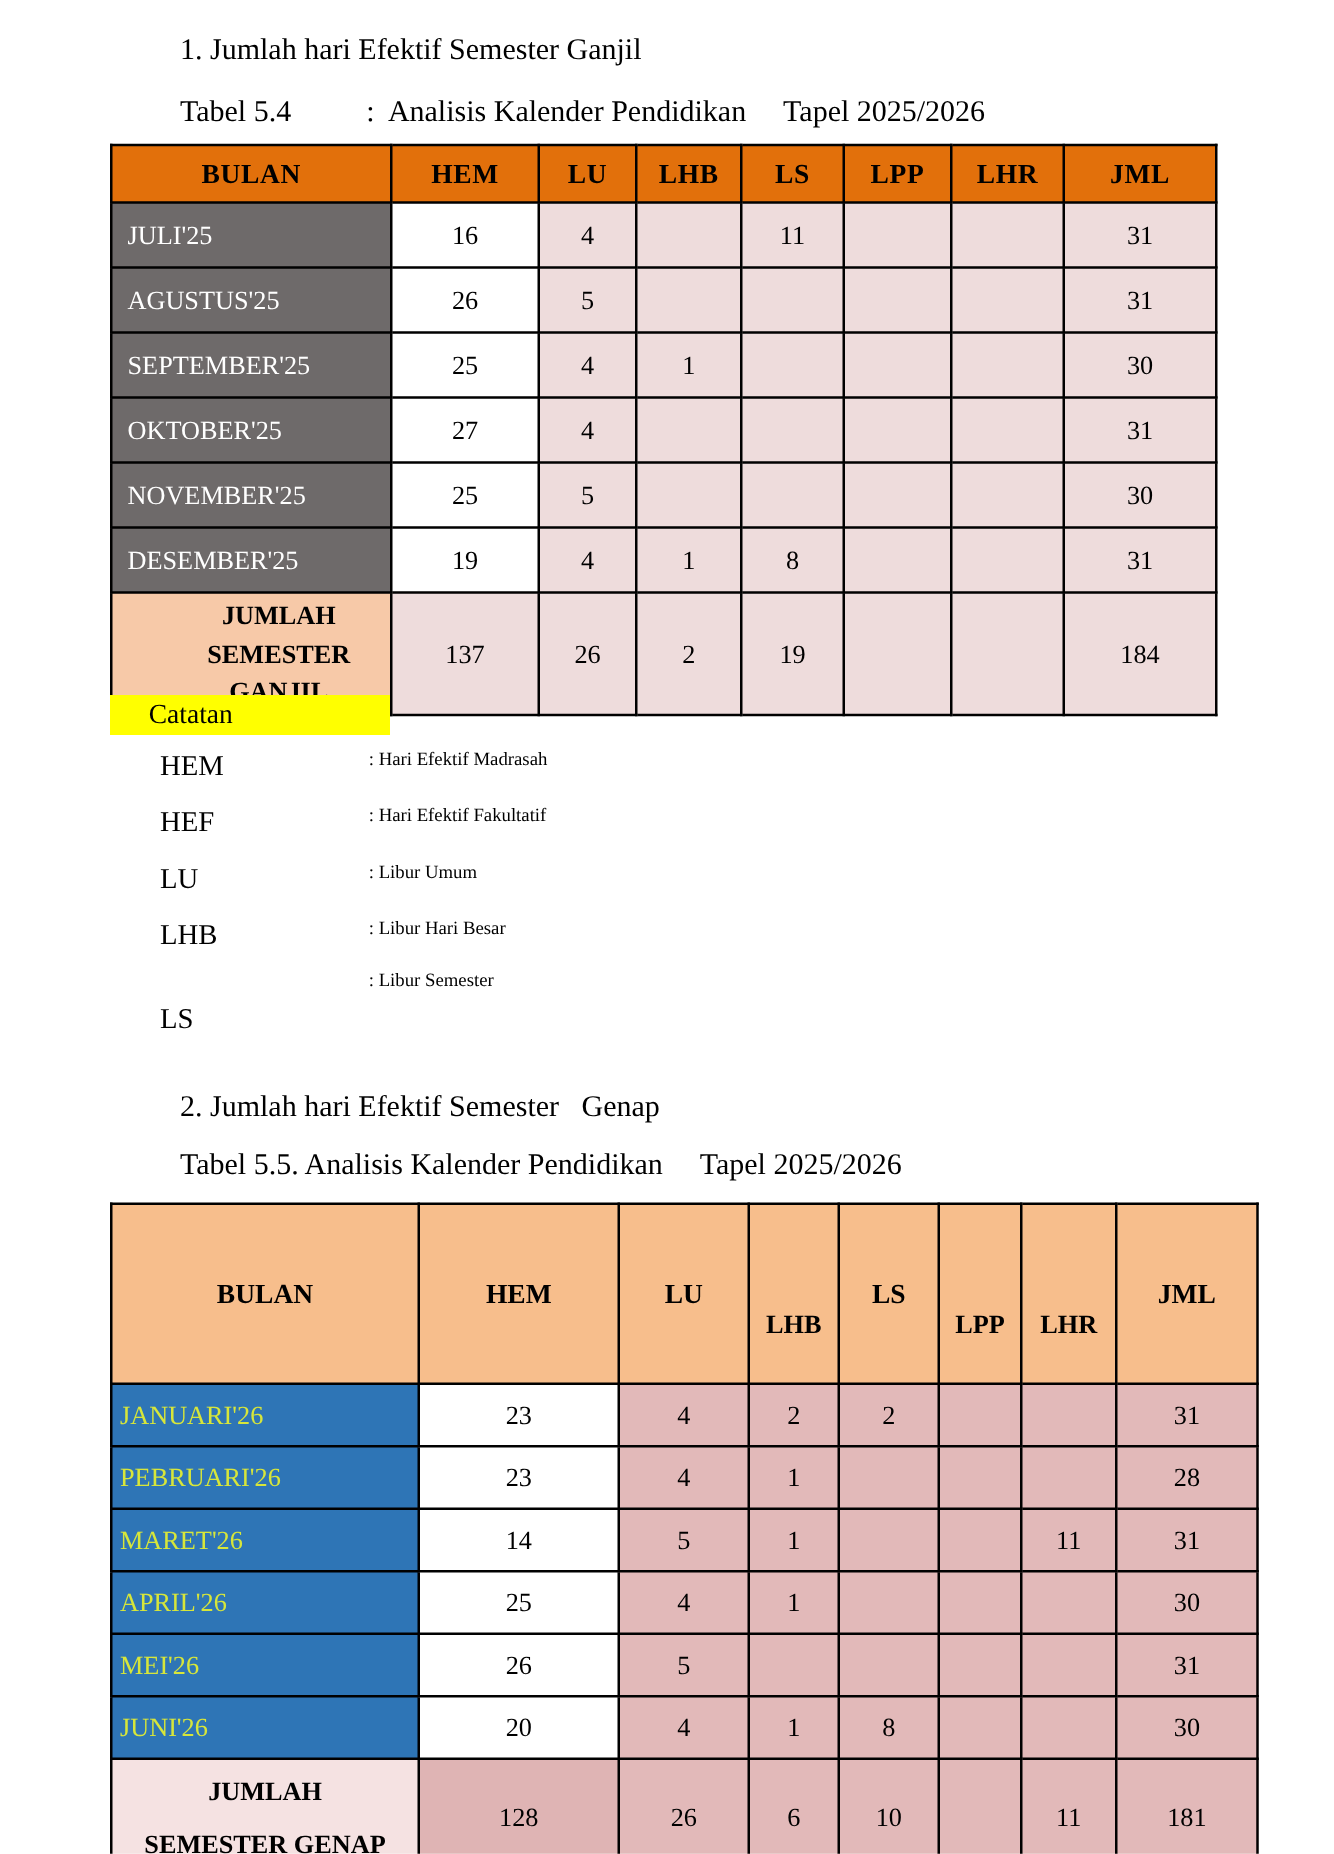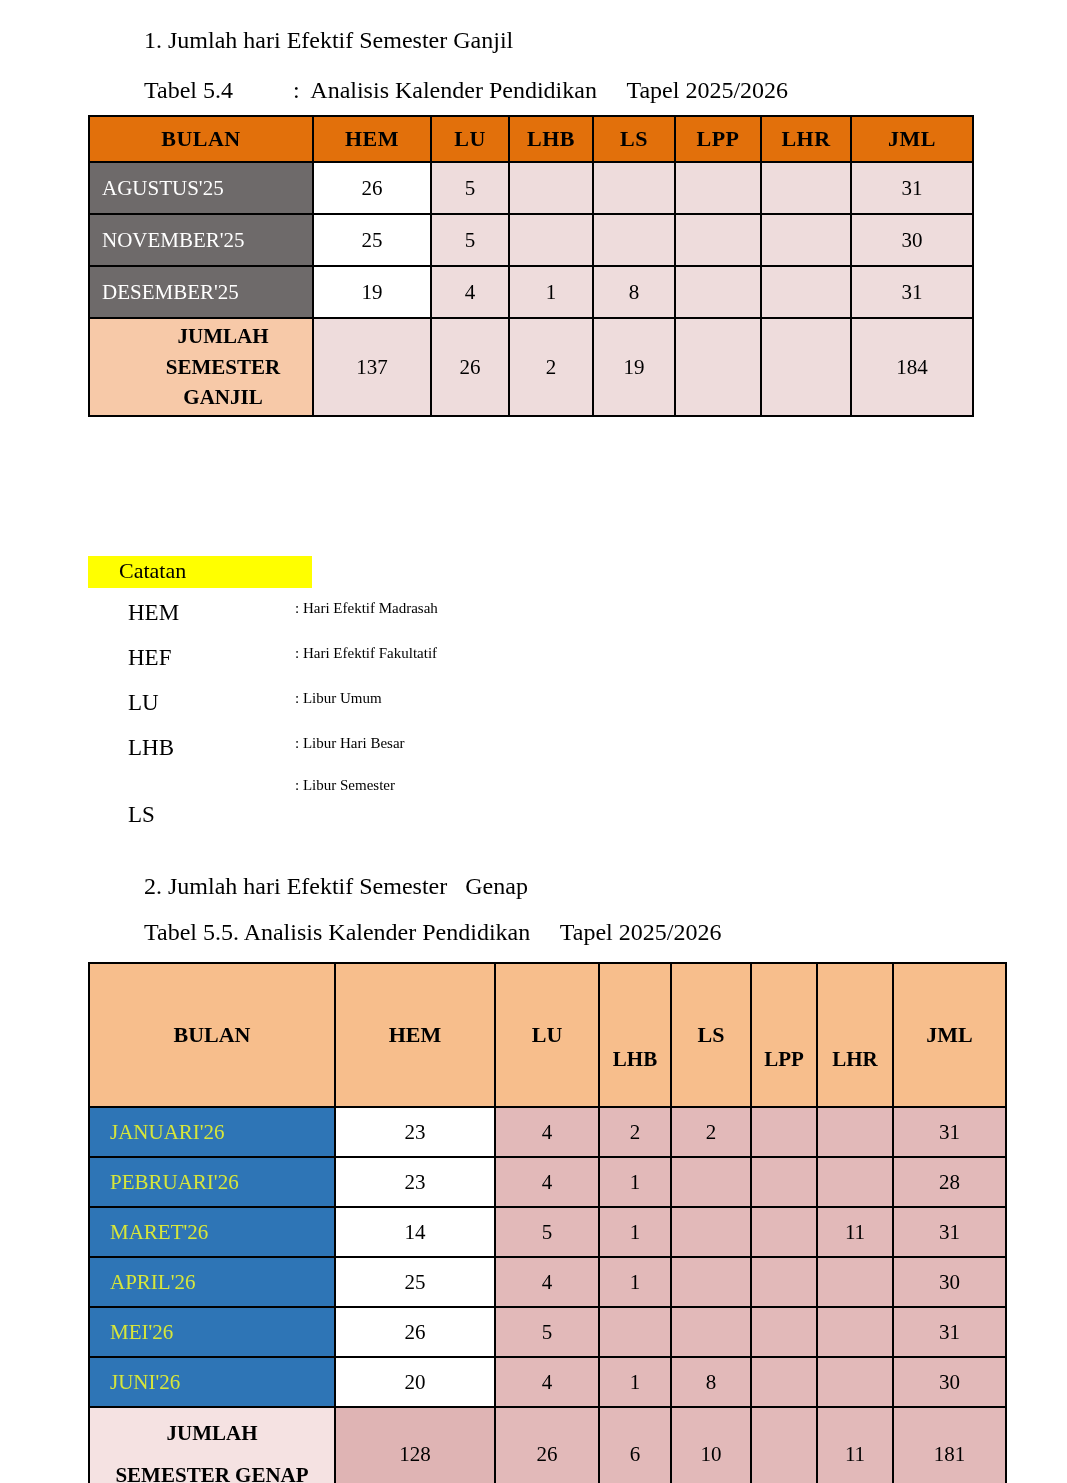--- a/index.html
+++ b/index.html
@@ -148,21 +148,21 @@
   }
   #table-genap th.low {
     vertical-align: middle;
     padding-top: 48px;
     font-size: 21px;
   }
   #table-genap td.month {
     background: #2E75B6;
     color: #D7E63A;
     text-align: left;
-    padding-left: 20px;
+    padding-left: 6px;
     font-size: 21px;
     height: 48px;
   }
   #table-genap td.hem {
     background: #ffffff;
   }
   #table-genap td.data {
     background: #E2B9B9;
   }
   #table-genap td.sum-label {
@@ -205,23 +205,53 @@
         <th>LU</th>
         <th>LHB</th>
         <th>LS</th>
         <th>LPP</th>
         <th>LHR</th>
         <th>JML</th>
       </tr>
     </thead>
     <tbody>
       <tr>
+        <td class="month">JULI'25</td>
+        <td class="hem">16</td>
+        <td class="data">4</td>
+        <td class="data"></td>
+        <td class="data">11</td>
+        <td class="data"></td>
+        <td class="data"></td>
+        <td class="data">31</td>
+      </tr>
+      <tr>
         <td class="month">AGUSTUS'25</td>
         <td class="hem">26</td>
         <td class="data">5</td>
+        <td class="data"></td>
+        <td class="data"></td>
+        <td class="data"></td>
+        <td class="data"></td>
+        <td class="data">31</td>
+      </tr>
+      <tr>
+        <td class="month">SEPTEMBER'25</td>
+        <td class="hem">25</td>
+        <td class="data">4</td>
+        <td class="data">1</td>
+        <td class="data"></td>
+        <td class="data"></td>
+        <td class="data"></td>
+        <td class="data">30</td>
+      </tr>
+      <tr>
+        <td class="month">OKTOBER'25</td>
+        <td class="hem">27</td>
+        <td class="data">4</td>
         <td class="data"></td>
         <td class="data"></td>
         <td class="data"></td>
         <td class="data"></td>
         <td class="data">31</td>
       </tr>
       <tr>
         <td class="month">NOVEMBER'25</td>
         <td class="hem">25</td>
         <td class="data">5</td>

